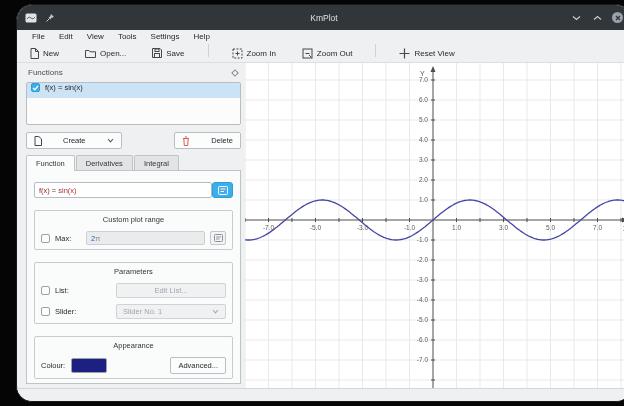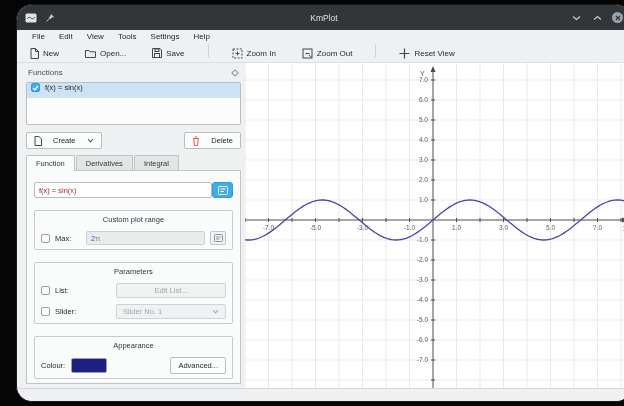--- a/index.html
+++ b/index.html
@@ -68,21 +68,21 @@
     width:9px; height:9px; background:#3daee9; border-radius:2px;
     border:1px solid #2f9dd8; display:flex; align-items:center; justify-content:center;
     flex-shrink:0;
   }
   .cb-unchecked {
     width:9px; height:9px; background:#fcfcfc; border:1px solid #9aa0a5;
     border-radius:2px; flex-shrink:0;
   }
   .btn-row { display:flex; align-items:center; margin:7px 0 6px; }
   .btn {
-    display:inline-flex; align-items:center; gap:11px; height:17px; padding:0 7px;
+    display:inline-flex; align-items:center; gap:21px; height:17px; padding:0 7px;
     background:#fbfcfc; border:1px solid #b9bec3; border-radius:2px;
     font-size:7.5px; color:#26292c;
   }
   .btn-disabled { color:#a2a7ab; background:#f0f1f2; border-color:#cfd3d6; }
   
   .tabbar { display:flex; align-items:center; height:15px; }
   .tab {
     height:15px; padding:0 9px; font-size:7.5px; color:#33373b;
     background:#e2e4e6; border:1px solid #bfc4c8; border-bottom:none;
     border-radius:2px 2px 0 0; display:flex; align-items:center;

